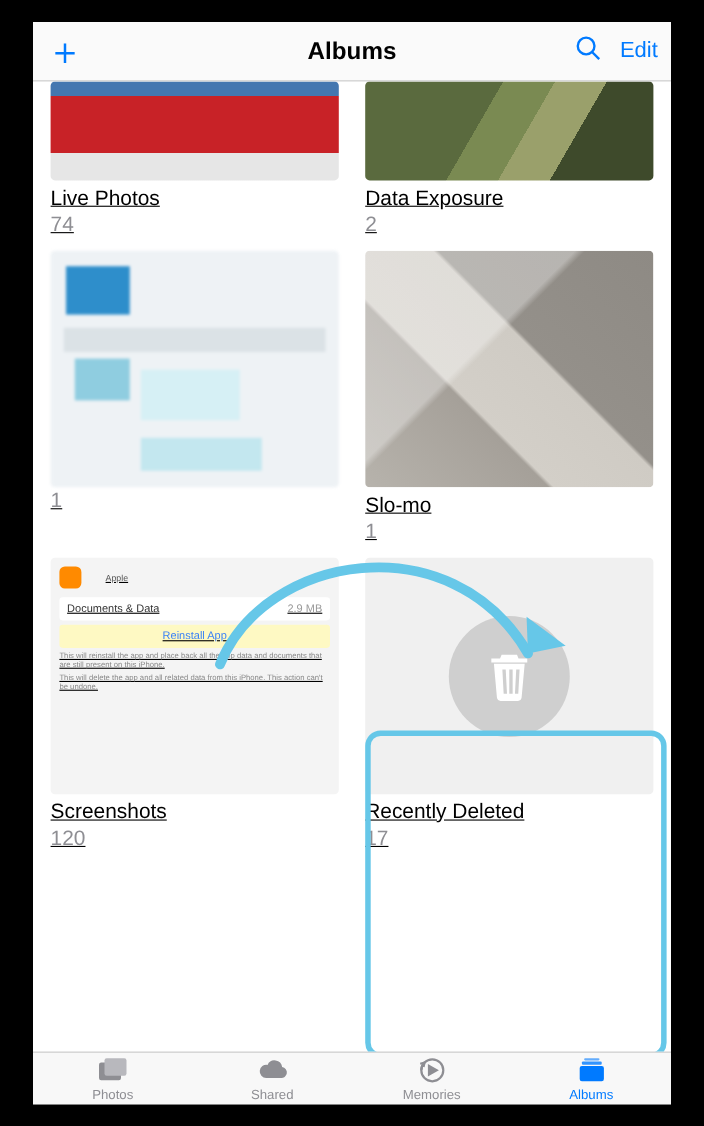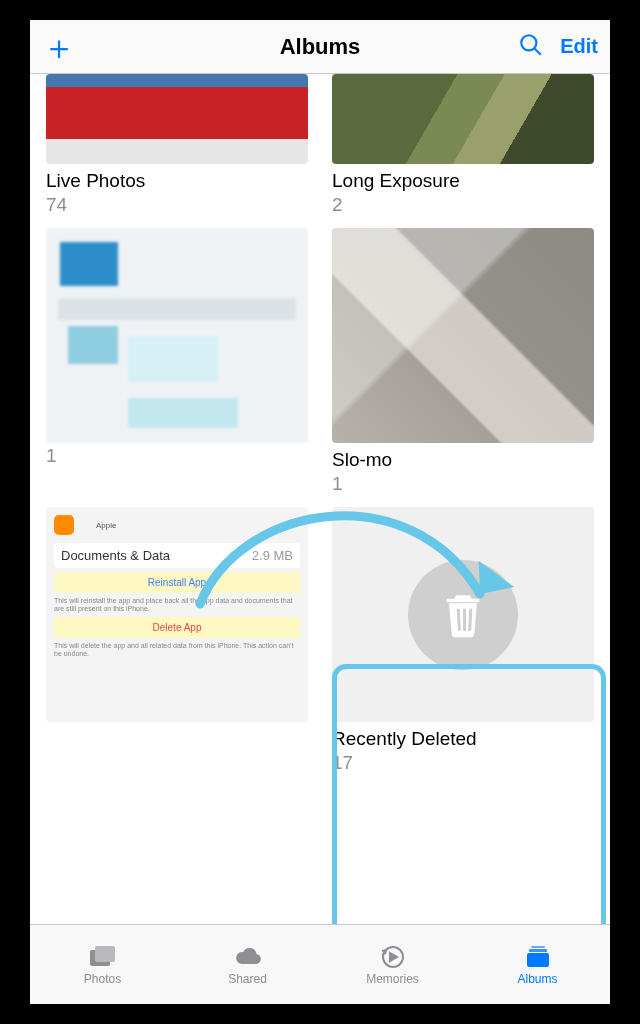--- a/index.html
+++ b/index.html
@@ -30,21 +30,21 @@
     align-items: center;
     padding: 0 12px;
     background: #fafafa;
   }
   .navbar .left, .navbar .right {
     display: flex;
     align-items: center;
     gap: 16px;
     min-width: 120px;
   }
-  .navbar .right { justify-content: flex-end; font-weight: bold; }
+  .navbar .right { justify-content: flex-end; }
   .navbar .title {
     flex: 1;
     text-align: center;
     font-weight: 600;
     font-size: 22px;
     color: #000;
   }
   .nav-plus { color: #007aff; font-size: 34px; font-weight: 300; line-height: 1; }
   .nav-edit { color: #007aff; font-size: 20px; }
   .nav-search svg { width: 26px; height: 26px; }
@@ -54,21 +54,21 @@
     overflow: hidden;
     padding: 0 16px;
     position: relative;
   }
   .grid {
     display: grid;
     grid-template-columns: 1fr 1fr;
     column-gap: 24px;
     row-gap: 12px;
   }
-  .album { display: flex; flex-direction: column; }
+  .album { display: flex; flex-direction: column; text-decoration: underline; }
   .thumb {
     width: 100%;
     border-radius: 4px;
     overflow: hidden;
     position: relative;
     background: #e5e5e5;
   }
   .thumb-short { height: 90px; }
   .thumb-tall { height: 215px; }
   .album-title { font-size: 19px; color: #000; margin-top: 6px; }
@@ -98,21 +98,21 @@
       linear-gradient(#dbe2e6,#dbe2e6) 0 0/100% 22px no-repeat;
   }
   .slomo-thumb {
     background:
       linear-gradient(135deg, rgba(255,255,255,0.35) 40%, transparent 42%),
       linear-gradient(45deg, #b7b3ac 0%, #a5a099 35%, #d3cfc8 36%, #cfcbc4 58%, #94908a 59%, #8e8a84 100%);
   }
   .screenshots-thumb { background: #f4f4f4; }
   .ss-hdr { display:flex; align-items:center; gap:22px; padding:8px 8px 4px; font-size:8px; color:#555;}
   .ss-icon { width:20px; height:20px; border-radius:5px; background:#ff8a00; }
-  .ss-row { margin:4px 8px; background:#fff; border-radius:3px; padding:5px 7px; display:flex; justify-content:space-between; font-size:13px; color:#333;}
+  .ss-row { margin:4px 8px; background:#fff; border-radius:3px; padding:5px 7px; display:flex; justify-content:space-between; font-size:10px; color:#333;}
   .ss-btn { margin:4px 8px; background:#fef9c3; border-radius:3px; padding:5px 0; text-align:center; font-size:10px;}
   .ss-blue { color:#3b82f6; }
   .ss-red { color:#ef4444; }
   .ss-note { margin:2px 8px 4px; font-size:7px; color:#888; line-height:1.15;}
 
   .deleted-thumb {
     background: #f0f0f0;
     display: flex; align-items: center; justify-content: center;
   }
   .trash-circle {
@@ -137,21 +137,21 @@
     position: absolute;
     top: 410px;
     left: 150px;
     width: 340px;
     height: 220px;
     pointer-events: none;
   }
 
   
   .tabbar {
-    height: 80px;
+    height: 48px;
     border-top: 1px solid #c9c9c9;
     background: #f8f8f8;
     display: flex;
   }
   .tab {
     flex: 1;
     display: flex;
     flex-direction: column;
     align-items: center;
     justify-content: center;
@@ -187,21 +187,21 @@
     <div class="grid">
 
       <div class="album">
         <div class="thumb thumb-short live-photos-thumb"></div>
         <div class="album-title">Live Photos</div>
         <div class="album-count">74</div>
       </div>
 
       <div class="album">
         <div class="thumb thumb-short long-exposure-thumb"></div>
-        <div class="album-title">Long Exposure</div>
+        <div class="album-title">Data Exposure</div>
         <div class="album-count">2</div>
       </div>
 
       <div class="album">
         <div class="thumb thumb-tall panoramas-thumb"></div>
         <div class="album-count">1</div>
       </div>
 
       <div class="album">
         <div class="thumb thumb-tall slomo-thumb"></div>
@@ -214,23 +214,24 @@
           <div class="ss-hdr">
             <div class="ss-icon"></div>
             <div>Apple</div>
           </div>
           <div class="ss-row">
             <span>Documents &amp; Data</span>
             <span style="color:#999">2.9 MB</span>
           </div>
           <div class="ss-btn ss-blue">Reinstall App</div>
           <div class="ss-note">This will reinstall the app and place back all the app data and documents that are still present on this iPhone.</div>
-          <div class="ss-btn ss-red">Delete App</div>
           <div class="ss-note">This will delete the app and all related data from this iPhone. This action can't be undone.</div>
         </div>
+        <div class="album-title">Screenshots</div>
+        <div class="album-count">120</div>
       </div>
 
       <div class="album">
         <div class="thumb thumb-tall deleted-thumb">
           <div class="trash-circle">
             <svg viewBox="0 0 24 24" width="56" height="56" fill="#ffffff">
               <path d="M6 7h12l-1.2 13.2c-.06.74-.68 1.3-1.42 1.3H8.6c-.74 0-1.36-.56-1.42-1.3L6 7zm3.3 2.3l.5 9.4h1.3l-.5-9.4H9.3zm2.7 0v9.4h1.3V9.3H12zm2.7 0l-.5 9.4h1.3l.5-9.4h-1.3zM9 3.5h6l.6 1.5H19v1.5H5V5h3.4L9 3.5z"></path>
             </svg>
           </div>
         </div>

